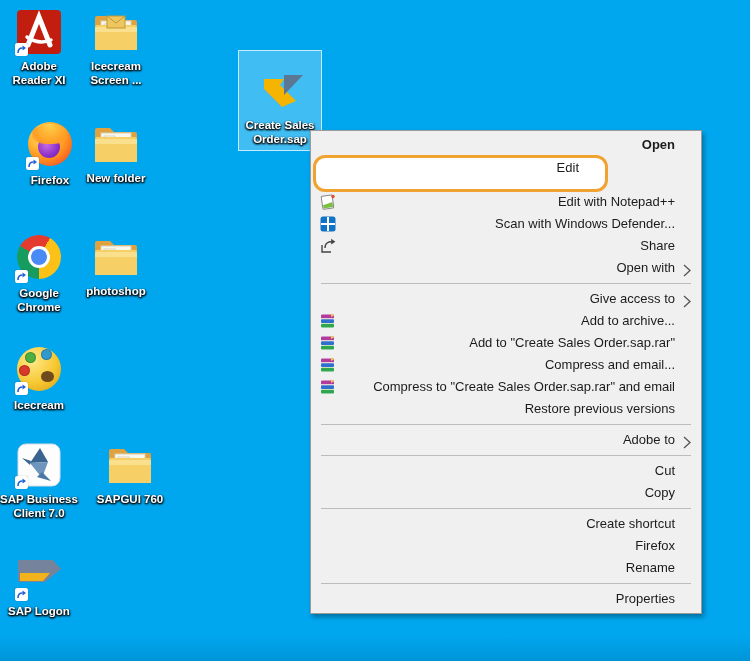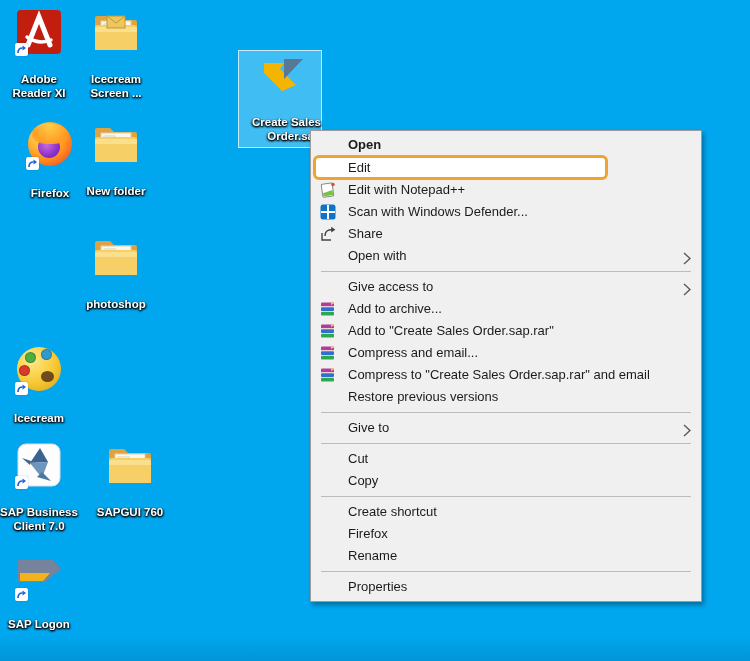--- a/index.html
+++ b/index.html
@@ -5,29 +5,28 @@
   html,body{margin:0;padding:0;}
   .stage{
     position:relative;width:750px;height:661px;overflow:hidden;
     font-family:"Liberation Sans","DejaVu Sans",sans-serif;
     background:linear-gradient(180deg,#00a7ef 0%,#00a7ef 96%,#0095d8 100%);
   }
   
   .cell{position:absolute;width:78px;text-align:center;cursor:default;}
   .cell .ico{position:relative;width:48px;height:48px;margin:0 auto;}
   .cell .lbl{
-    margin-top:16px;color:#fff;font-size:11.5px;font-weight:600;line-height:14px;
+    margin-top:3px;color:#fff;font-size:11.5px;font-weight:600;line-height:14px;
     white-space:pre-line;
     text-shadow:0 1px 2px #000,1px 1px 2px rgba(0,0,0,.9),-1px 1px 2px rgba(0,0,0,.7);
   }
   .cell.sel{
-    width:82px;padding:0 0 4px 0;
+    width:82px;padding:16px 0 4px 0;
     background:rgba(255,255,255,.25);
     border:1px solid rgba(255,255,255,.7);
-    text-align:right;
   }
   .i48{width:48px;height:48px;display:block;}
   .badge{
     position:absolute;left:0;bottom:0;width:13px;height:13px;background:#fff;
     border-radius:2px;box-shadow:0 0 1px rgba(0,0,0,.5);
   }
   .badge svg{display:block;}
   .circ{width:44px;height:44px;border-radius:50%;margin:2px auto 0;position:relative;}
   .chrome-c{background:conic-gradient(from 30deg,#fbc116 0 150deg,#179c5f 150deg 270deg,#e33b2e 270deg 360deg);}
   .chrome-c .ring{position:absolute;left:11px;top:11px;width:22px;height:22px;border-radius:50%;background:#fff;}
@@ -40,28 +39,28 @@
   .pp-c{background:radial-gradient(circle at 35% 30%,#ffe98a 0%,#f7c832 55%,#d99e14 100%);}
   .pp-c .d1{position:absolute;left:8px;top:5px;width:9px;height:9px;border-radius:50%;background:#4caf3f;border:1px solid rgba(0,0,0,.2);}
   .pp-c .d2{position:absolute;left:24px;top:2px;width:9px;height:9px;border-radius:50%;background:#2f9ad0;border:1px solid rgba(0,0,0,.2);}
   .pp-c .d3{position:absolute;left:2px;top:18px;width:9px;height:9px;border-radius:50%;background:#d93a2b;border:1px solid rgba(0,0,0,.2);}
   .pp-c .hole{position:absolute;left:24px;top:24px;width:13px;height:11px;border-radius:50%;background:#6e4a1d;}
   
   .ctx{
     position:absolute;left:310px;top:130px;width:392px;z-index:10;
     background:#f0f0f0;border:1px solid #9b9b9b;box-sizing:border-box;
     box-shadow:2px 3px 5px rgba(0,0,0,.35);
-    padding:3px 0;font-size:13px;color:#1b1b1b;
+    padding:3px 0;font-size:13px;color:#1b1b1b;text-align:right;
   }
   .mi{position:relative;height:22px;line-height:22px;padding-left:37px;padding-right:26px;
     white-space:nowrap;cursor:default;}
   .mi .bold{font-weight:bold;}
   .mi.hl{
-    margin:-1px 0 -1px 2px;width:295px;height:25px;line-height:19px;box-sizing:border-box;
-    background:#ffffff;border:3px solid #f0a330;border-radius:6px;padding-left:32px;
+    margin:-1px 0 -1px 2px;width:295px;height:37px;line-height:19px;box-sizing:border-box;
+    background:#ffffff;border:3px solid #f0a330;border-radius:12px;padding-left:32px;
   }
   .mico{position:absolute;left:8px;top:2px;width:18px;height:18px;}
   .mico svg{display:block;}
   .chev{position:absolute;right:10px;top:5px;width:8px;height:13px;}
   .sep{height:1px;background:#bcbcbc;margin:4px 10px;}
 </style>
 </head>
 <body>
 
 <div class="stage">
@@ -136,20 +135,35 @@
 
   <div class="cell" style="left:77px;top:120px">
     <div class="ico">
       <svg class="i48" viewBox="0 0 48 48">
           <use href="#sym-folder"></use>
         </svg>
     </div>
     <div class="lbl">New folder</div>
   </div>
 
+  <div class="cell" style="left:0px;top:233px">
+    <div class="ico">
+      <div class="circ chrome-c">
+          <div class="ring"></div>
+          <div class="core"></div>
+        </div>
+      <span class="badge">
+          <svg width="13" height="13" viewBox="0 0 13 13">
+            <use href="#sym-shortcut"></use>
+          </svg>
+        </span>
+    </div>
+    <div class="lbl">Google
+Chrome</div>
+  </div>
 
   <div class="cell" style="left:77px;top:233px">
     <div class="ico">
       <svg class="i48" viewBox="0 0 48 48">
           <use href="#sym-folder"></use>
         </svg>
     </div>
     <div class="lbl">photoshop</div>
   </div>
 
@@ -322,21 +336,21 @@
       <span>Compress to "Create Sales Order.sap.rar" and email</span>
     </div>
 
     <div class="mi">
       <span>Restore previous versions</span>
     </div>
 
     <div class="sep"></div>
 
     <div class="mi">
-      <span>Give to</span>
+      <span>Adobe to</span>
       <span class="chev"><svg width="8" height="13" viewBox="0 0 8 13">
             <path d="M1 1 L7 6.5 L1 12" fill="none" stroke="#555" stroke-width="1.3"></path>
           </svg></span>
     </div>
 
     <div class="sep"></div>
 
     <div class="mi">
       <span>Cut</span>
     </div>

